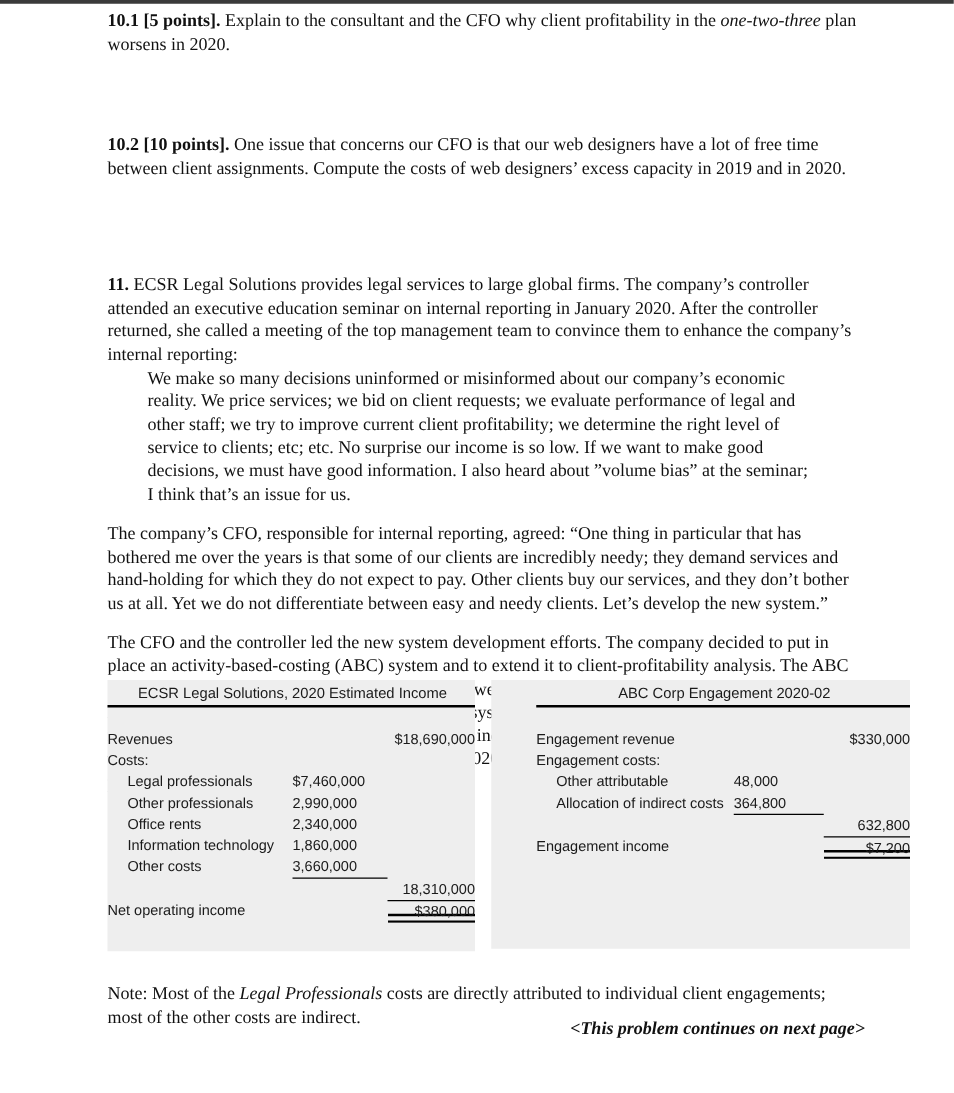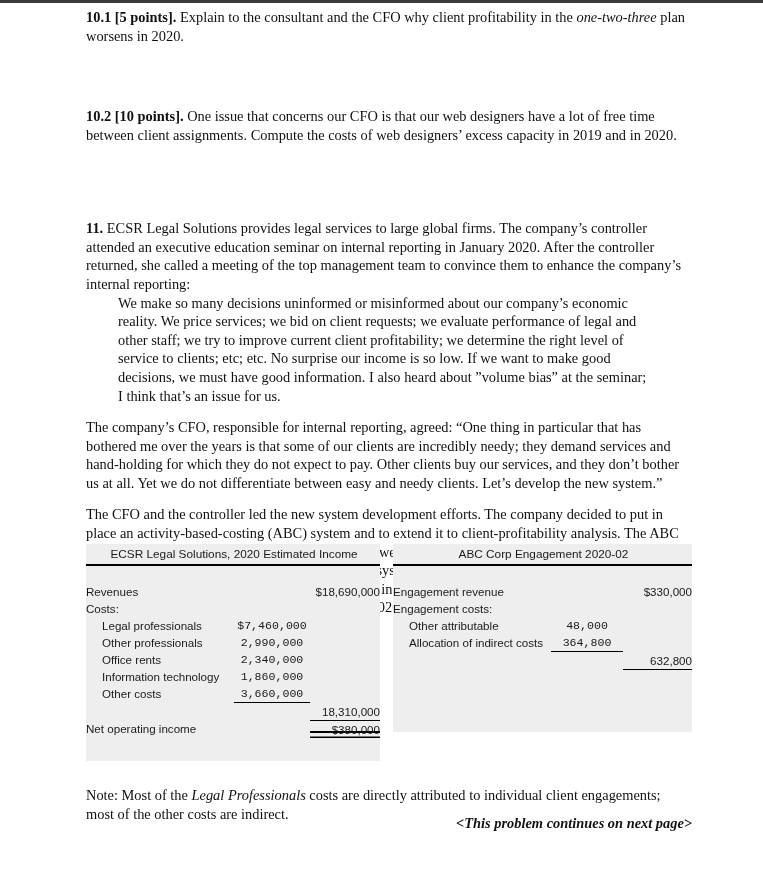--- a/index.html
+++ b/index.html
@@ -66,21 +66,21 @@
   }
   .fin-table {
     position: absolute;
     top: 0;
     background: #eeeeee;
     font-family: "Liberation Sans", sans-serif;
     font-size: 11.6px;
     color: #1a1a1a;
   }
   .fin-table.left  { left: 0px;   width: 294px; height: 217px; }
-  .fin-table.right { left: 307px; width: 299px; height: 188px; }
+  .fin-table.right { left: 307px; width: 299px; height: 215px; padding-left: 36px; }
 
   .tbl-title {
     padding: 3px 4px 3px 6px;
     font-size: 11.8px;
     white-space: nowrap;
     color: #1a1a1a;
     text-align: center;
   }
   .fin-table.right .tbl-title { text-align: center; }
   .tbl-rule {
@@ -95,21 +95,21 @@
   }
   table.fin td {
     padding: 0;
     height: 17px;
     vertical-align: middle;
     font-size: 11.6px;
     white-space: nowrap;
   }
   td.lbl      { padding-left: 6px; text-align: left; margin-left: 32px; }
   td.lbl.ind  { padding-left: 16px; }
-  td.num      { text-align: center; padding-right: 6px; font-family: Liberation Mono, monospace; }
+  td.num      { text-align: left; padding-right: 6px; }
   td.num2     { text-align: right; padding-right: 6px; }
   .spacer-row td { height: 11px; }
   .u-single   { border-bottom: 1.6px solid #000000 !important; }
   .u-double   { box-shadow: inset 0 -1.6px 0 #000, inset 0 -5px 0 #eee, inset 0 -7px 0 #000; }
 
   
   .fin-table.left  col.c1 { width: 148px; }
   .fin-table.left  col.c2 { width: 76px; }
   .fin-table.left  col.c3 { width: 70px; }
   .fin-table.right col.c1 { width: 158px; }
@@ -266,20 +266,25 @@
           <tr>
             <td class="lbl ind">Allocation of indirect costs</td>
             <td class="num u-single">364,800</td>
             <td class="num2"></td>
           </tr>
           <tr>
             <td class="lbl"></td>
             <td class="num"></td>
             <td class="num2 u-single">632,800</td>
           </tr>
+          <tr>
+            <td class="lbl">Engagement income</td>
+            <td class="num"></td>
+            <td class="num2 u-double">$7,200</td>
+          </tr>
         </tbody>
       </table>
     </div>
 
   </div>
 
   <p class="note"><span>Note: Most of the </span><i>Legal Professionals</i><span> costs are directly attributed to individual client engagements; most of the other costs are indirect.</span></p>
 
   <div class="continues">&lt;This problem continues on next page&gt;</div>
 

